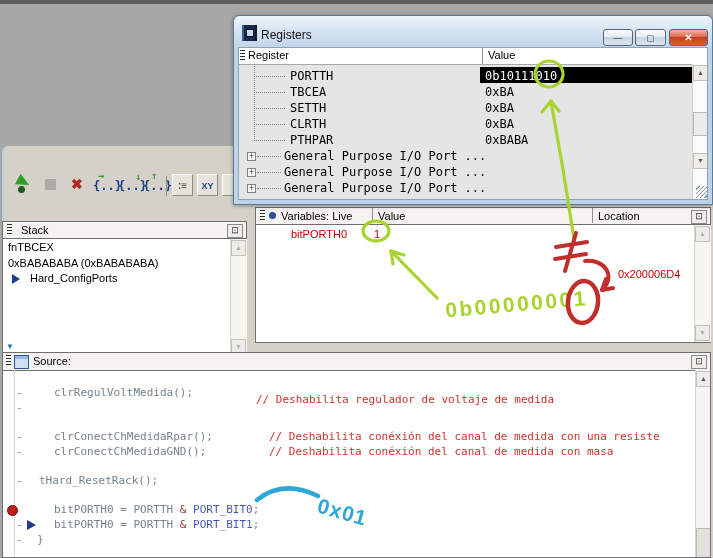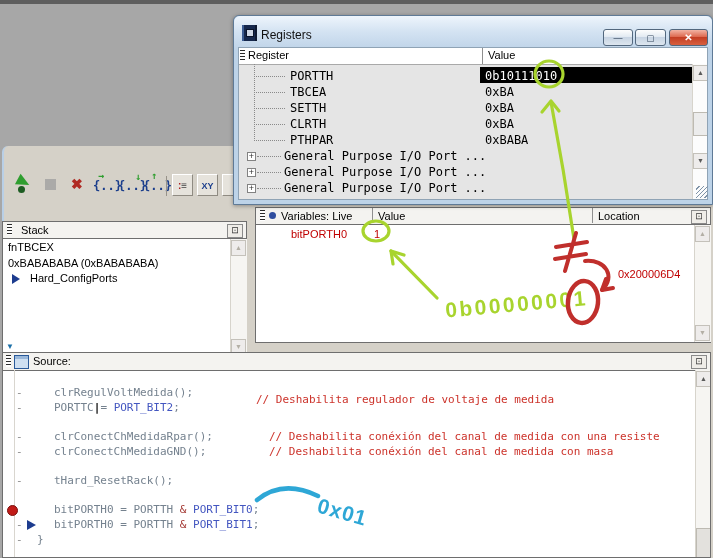--- a/index.html
+++ b/index.html
@@ -140,32 +140,31 @@
       <span class="ptitle" style="left:30px;">Source:</span>
       <span class="floatbtn" style="right:3px;top:2px;">⊡</span>
     </div>
     <div class="abs" style="left:11px;top:17px;width:1px;height:189px;background:#d9d6cf;"></div>
 
     <span class="fold" style="left:13px;top:33px;">-</span>
     <div class="codeline" style="left:51px;top:33px;"><span class="c-id">clrRegulVoltMedida();</span></div>
     <div class="codeline c-com" style="left:253px;top:40px;">// Deshabilita regulador de voltaje de medida</div>
 
     <span class="fold" style="left:13px;top:48px;">-</span>
-    <div class="codeline" style="left:51px;top:48px;"><span class="c-id">PORTTC</span><span class="c-caret">|</span><span class="c-id">= </span><span class="c-macro">PORT_BIT2</span><span class="c-id">;</span></div>
 
     <span class="fold" style="left:13px;top:77px;">-</span>
     <div class="codeline c-com" style="left:266px;top:77px;width:442px;overflow:hidden;">// Deshabilita conéxión del canal de medida con una resiste</div>
     <div class="codeline" style="left:51px;top:77px;"><span class="c-id">clrConectChMedidaRpar();</span></div>
 
     <span class="fold" style="left:13px;top:92px;">-</span>
     <div class="codeline c-com" style="left:266px;top:92px;">// Deshabilita conéxión del canal de medida con masa</div>
     <div class="codeline" style="left:51px;top:92px;"><span class="c-id">clrConectChMedidaGND();</span></div>
 
     <span class="fold" style="left:13px;top:121px;">-</span>
-    <div class="codeline" style="left:51px;top:121px;text-align:center;"><span class="c-id">tHard_ResetRack();</span></div>
+    <div class="codeline" style="left:36px;top:121px;text-align:center;"><span class="c-id">tHard_ResetRack();</span></div>
 
     <span class="bp" style="left:4px;top:152px;"></span>
     <div class="codeline" style="left:51px;top:150px;"><span class="c-id">bitPORTH0 = PORTTH </span><span class="c-op">&amp;</span><span class="c-id"> </span><span class="c-macro">PORT_BIT0</span><span class="c-id">;</span></div>
 
     <span class="fold" style="left:13px;top:165px;">-</span>
     <span class="cur-arrow" style="left:24px;top:167px;"></span>
     <div class="codeline" style="left:51px;top:165px;"><span class="c-id">bitPORTH0 = PORTTH </span><span class="c-op">&amp;</span><span class="c-id"> </span><span class="c-macro">PORT_BIT1</span><span class="c-id">;</span></div>
 
     <span class="fold" style="left:13px;top:180px;">-</span>
     <div class="codeline" style="left:34px;top:180px;"><span class="c-id">}</span></div>

